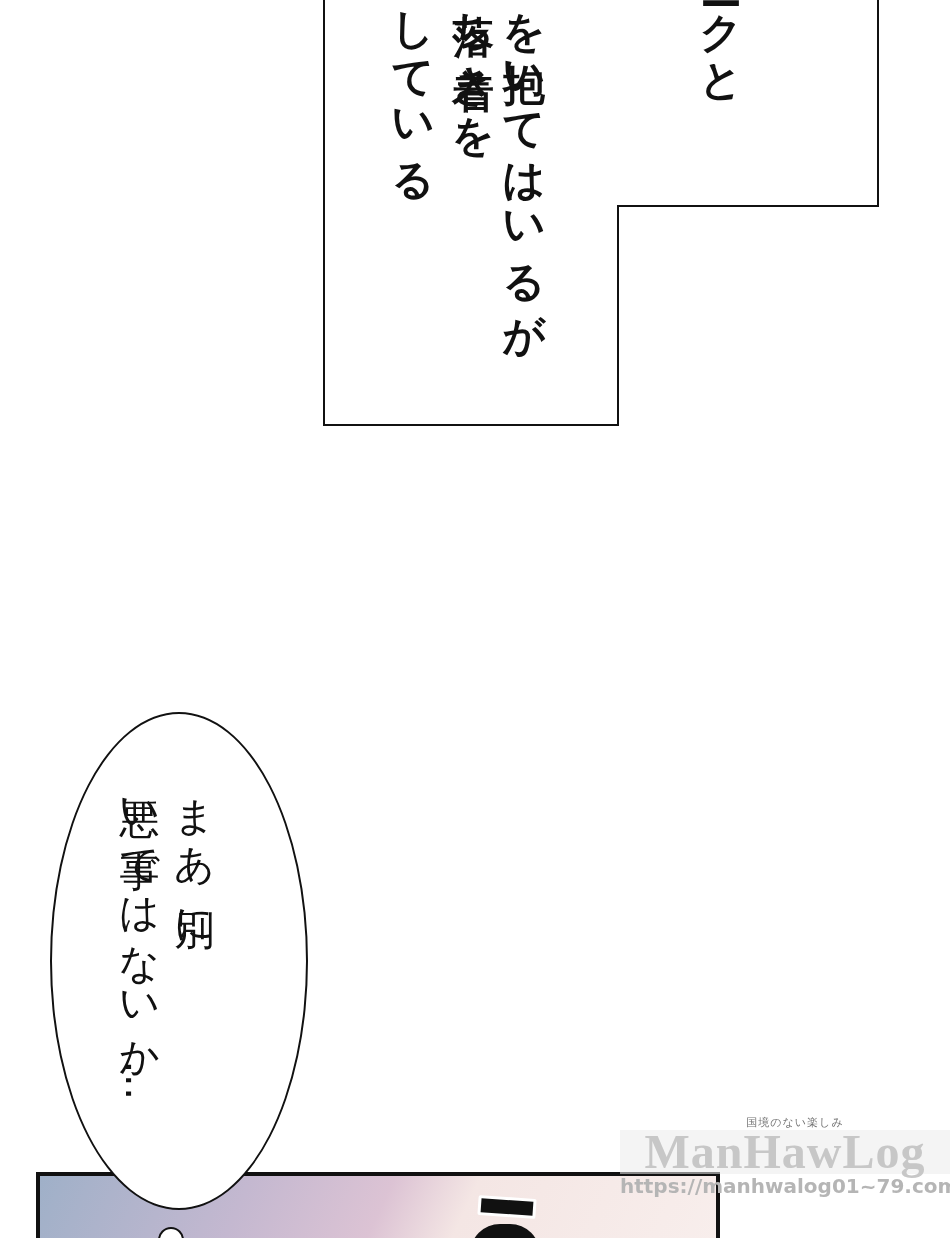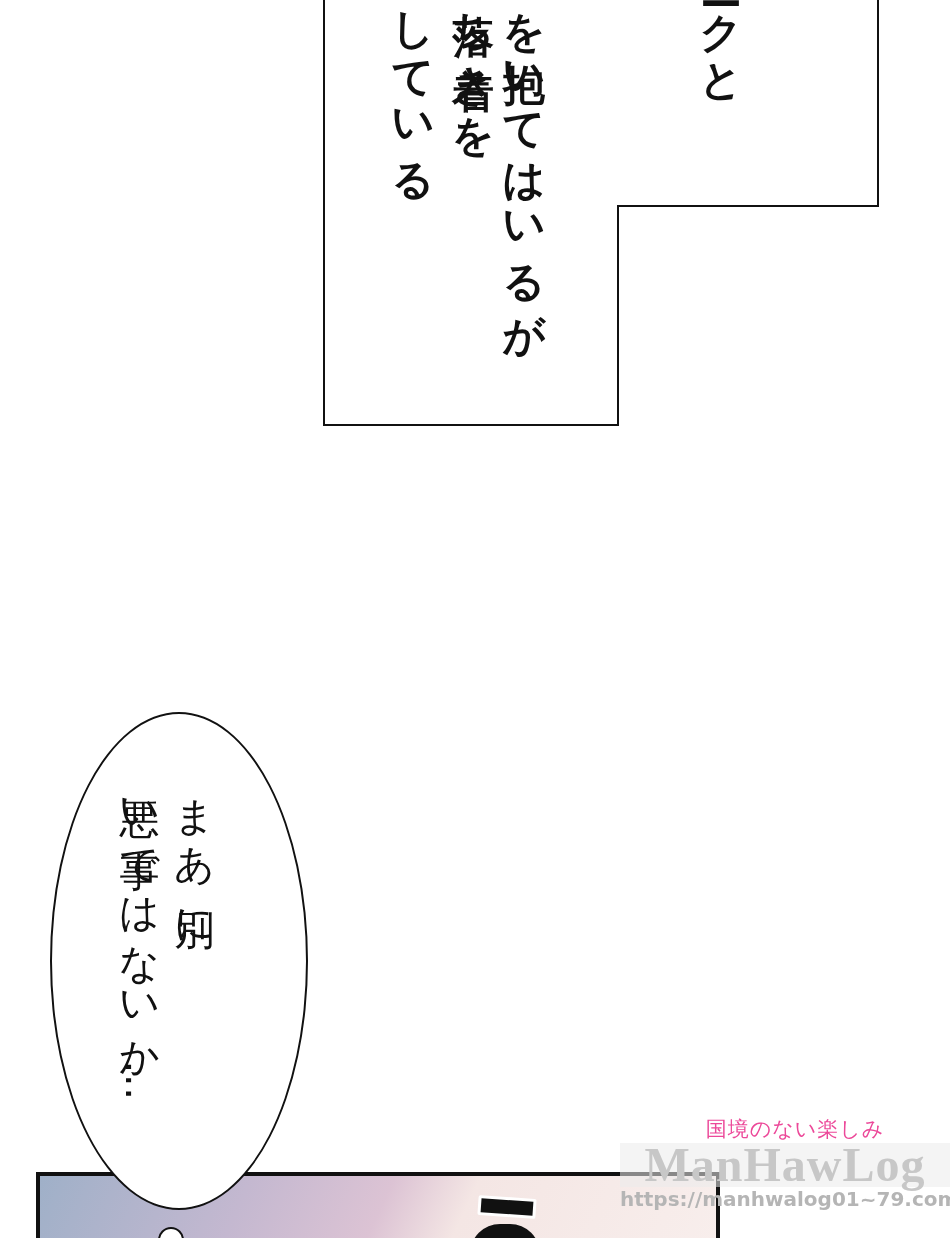--- a/index.html
+++ b/index.html
@@ -51,21 +51,21 @@
       background: #ffffff; box-sizing: border-box;
       z-index: 2;
     }
     .speech-col1 { left: 175px; top: 770px; font-size: 40px; font-weight: normal; z-index: 3; }
     .speech-col2 { left: 120px; top: 770px; font-size: 40px; font-weight: normal; z-index: 3; }
 
     .watermark {
       position: absolute; left: 620px; top: 1115px; width: 330px; height: 110px;
       z-index: 4; text-align: center;
     }
-    .wm-sub { font-size: 21px; color: #ec4899; letter-spacing: 1px; margin-left: 20px; }
+    .wm-sub { font-size: 11px; color: #737373; letter-spacing: 1px; margin-left: 20px; }
     .wm-logo {
       font-family: Liberation Serif, serif; font-weight: bold;
       font-size: 48px; color: #c7c7c7; line-height: 44px; letter-spacing: 1px;
       background: rgba(235,235,235,0.55); padding: 0 6px;
     }
     .wm-url {
       font-family: "DejaVu Sans", sans-serif; font-weight: bold;
       font-size: 20px; color: #b5b5b5;
     }
   </style>

